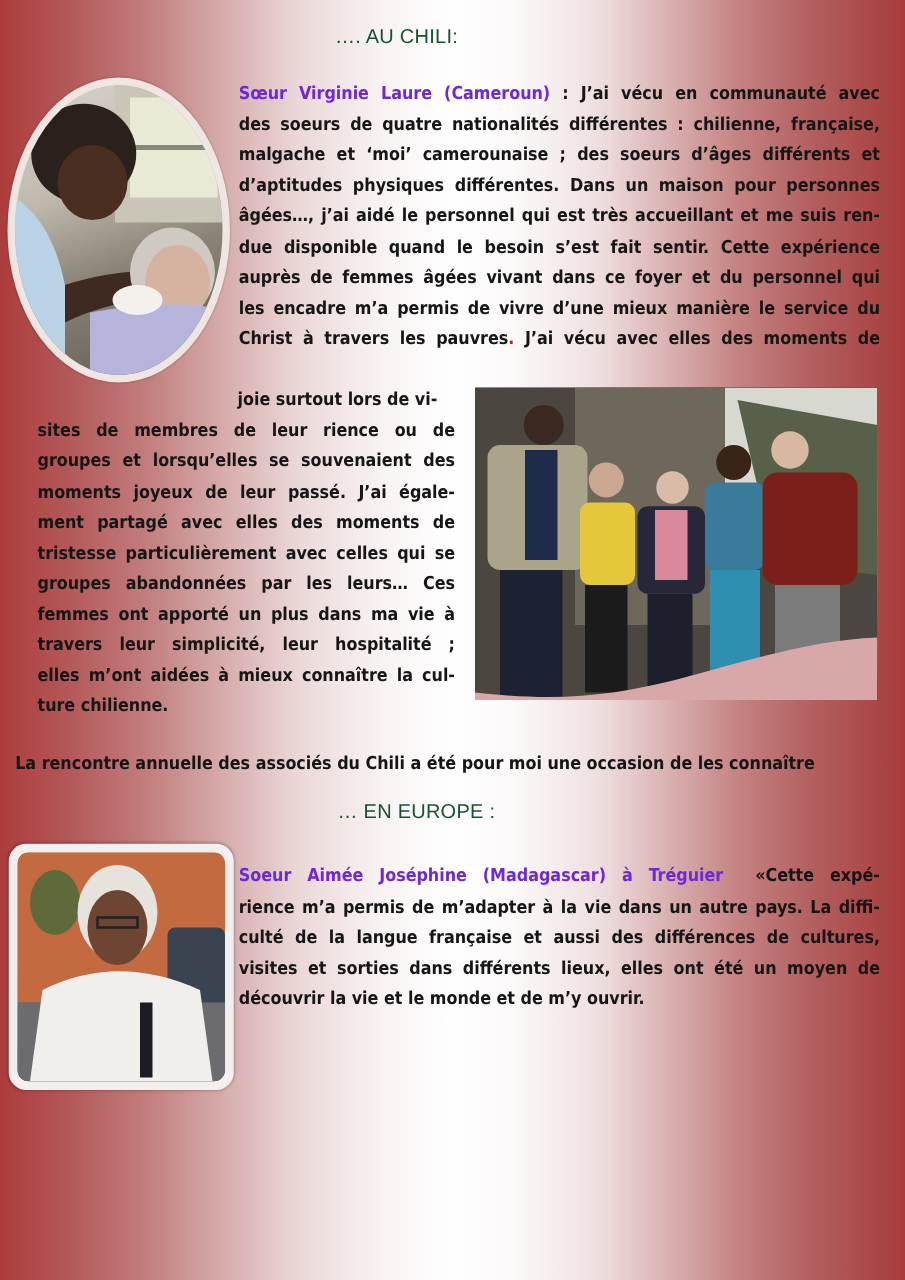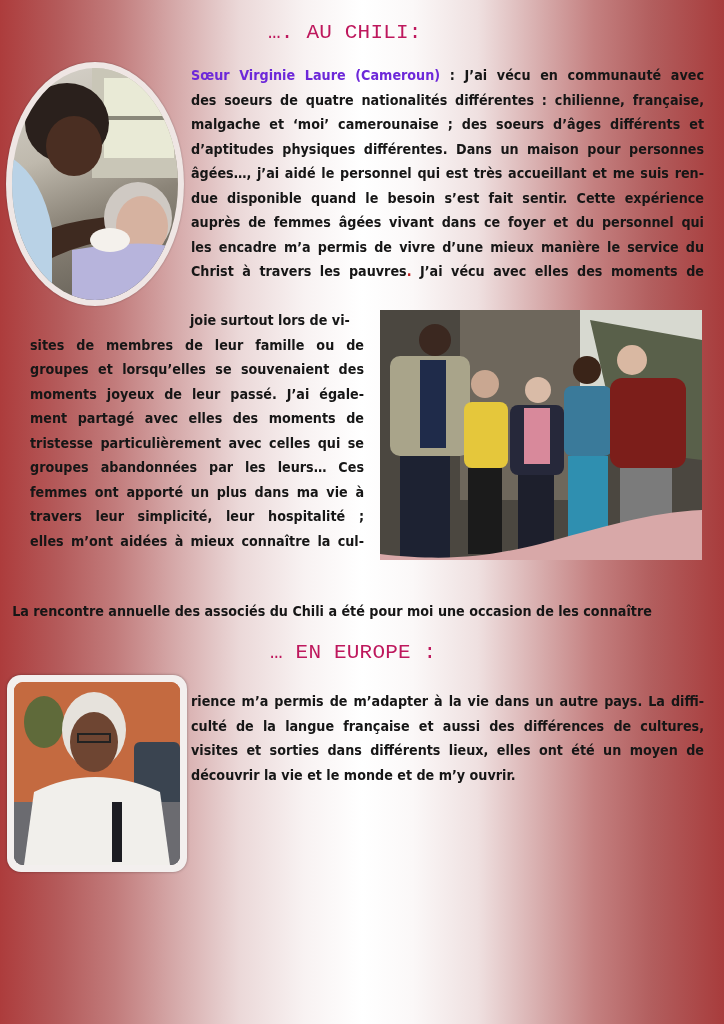--- a/index.html
+++ b/index.html
@@ -6,22 +6,22 @@
   body {
     width:724px; height:1024px; position:relative; overflow:hidden;
     background: linear-gradient(to right,
       #ad3c3c 0%, #b45a5a 8%, #c27c7c 16%, #d5a8a8 24%, #ebd8d8 33%,
       #f8f2f2 42%, #ffffff 50%, #fbf8f8 57%, #efe0e0 66%, #d9b0b0 74%,
       #c48080 82%, #b25e5e 90%, #a83c3c 100%);
     font-family: "DejaVu Sans", sans-serif;
     color:#111;
   }
   .heading {
-    position:absolute; font-family:Liberation Mono, monospace;
-    font-size:21px; color:#be185d; letter-spacing:0.2px;
+    position:absolute; font-family:Liberation Sans, sans-serif;
+    font-size:16px; color:#14532d; letter-spacing:0.2px;
   }
   .para {
     position:absolute; font-family:"DejaVu Sans Condensed","DejaVu Sans", sans-serif;
     font-stretch:condensed;
     font-size:14.2px; line-height:24.5px; font-weight:bold; color:#161616;
     text-align:justify;
   }
   .line { display:block; text-align:justify; text-align-last:justify; white-space:nowrap; }
   .line.last { text-align-last:left; }
   .name { color:#6d28d9; }
@@ -81,29 +81,30 @@
   <span class="line">d’aptitudes physiques différentes. Dans un maison pour personnes</span>
   <span class="line">âgées…, j’ai aidé le personnel qui est très accueillant et me suis ren-</span>
   <span class="line">due disponible quand le besoin s’est fait sentir. Cette expérience</span>
   <span class="line">auprès de femmes âgées vivant dans ce foyer et du personnel qui</span>
   <span class="line">les encadre m’a permis de vivre d’une mieux manière le service du</span>
   <span class="line"><span>Christ à travers les pauvres</span><span class="red">.</span><span> J’ai vécu avec elles des moments de</span></span>
 </div>
 
 <div class="para" style="left:30px; top:308px; width:334px;">
   <span class="line last" style="padding-left:160px;">joie surtout lors de vi-</span>
-  <span class="line">sites de membres de leur famille ou de</span>
+  <span class="line">sites de membres de leur rience ou de</span>
   <span class="line">groupes et lorsqu’elles se souvenaient des</span>
   <span class="line">moments joyeux de leur passé. J’ai égale-</span>
   <span class="line">ment partagé avec elles des moments de</span>
   <span class="line">tristesse particulièrement avec celles qui se</span>
   <span class="line">groupes abandonnées par les leurs… Ces</span>
   <span class="line">femmes ont apporté un plus dans ma vie à</span>
   <span class="line">travers leur simplicité, leur hospitalité ;</span>
   <span class="line">elles m’ont aidées à mieux connaître la cul-</span>
+  <span class="line last">ture chilienne.</span>
 </div>
 
 <div class="group-photo">
   <svg width="322" height="250" viewBox="0 0 322 250">
     <rect x="0" y="0" width="322" height="250" fill="#4b4740"></rect>
     <rect x="80" y="0" width="130" height="190" fill="#6e675c"></rect>
     <rect x="200" y="0" width="122" height="120" fill="#d7d9d0"></rect>
     <path d="M210 10 L322 30 L322 150 L240 140 Z" fill="#59604a"></path>
 
     <circle cx="55" cy="30" r="16" fill="#3b2820"></circle>
@@ -149,17 +150,18 @@
       <ellipse cx="80" cy="48" rx="32" ry="38" fill="#e6e2dc"></ellipse>
       <ellipse cx="80" cy="60" rx="24" ry="30" fill="#6e4532"></ellipse>
       <rect x="64" y="52" width="32" height="8" fill="none" stroke="#222" stroke-width="2"></rect>
       <path d="M10 183 L20 110 Q80 80 146 110 L156 183 Z" fill="#f1efeb"></path>
       <rect x="98" y="120" width="10" height="60" fill="#1c1c22"></rect>
     </svg>
   </div>
 </div>
 
 <div class="para" style="left:191px; top:689px; width:513px;">
+  <span class="line"><span class="name">Soeur Aimée Joséphine (Madagascar) à Tréguier</span><span>&nbsp;&nbsp;</span><span>«Cette expé-</span></span>
   <span class="line">rience m’a permis de m’adapter à la vie dans un autre pays. La diffi-</span>
   <span class="line">culté de la langue française et aussi des différences de cultures,</span>
   <span class="line">visites et sorties dans différents lieux, elles ont été un moyen de</span>
   <span class="line last">découvrir la vie et le monde et de m’y ouvrir.</span>
 </div>
 
 </body></html>

